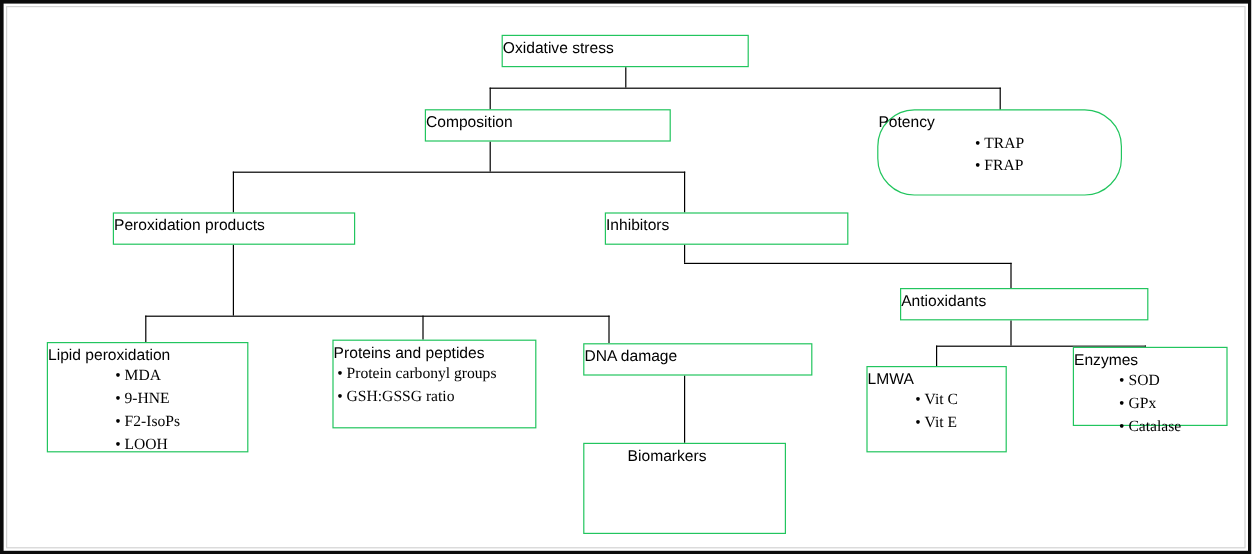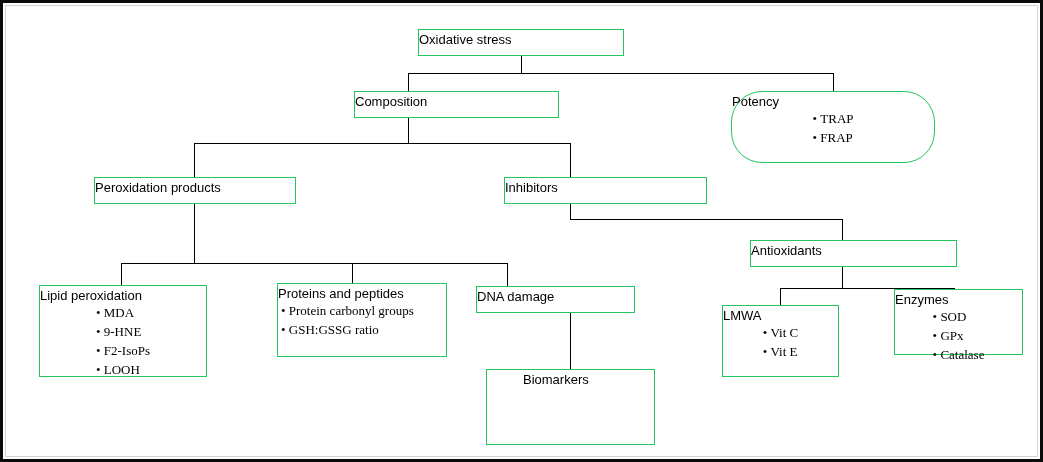--- a/index.html
+++ b/index.html
@@ -163,21 +163,21 @@
   </div>
 
   <div class="node bul-left" style="left:267px; top:283px; width:170px; height:74px;margin-left:10px;">
     <div class="title">Proteins and peptides</div>
     <ul class="bullets">
       <li>Protein carbonyl groups</li>
       <li>GSH:GSSG ratio</li>
     </ul>
   </div>
 
-  <div class="node" style="left:476px; top:286px; width:159px; height:27px;">
+  <div class="node" style="left:486px; top:286px; width:191px; height:27px;">
     <div class="title">DNA damage</div>
   </div>
 
   <div class="node bul-center" style="left:486px; top:369px; width:169px; height:76px;padding-left:36px;">
     <div class="title">Biomarkers</div>
   </div>
 
   <div class="node bul-center" style="left:722px; top:305px; width:117px; height:72px;">
     <div class="title">LMWA</div>
     <ul class="bullets">

